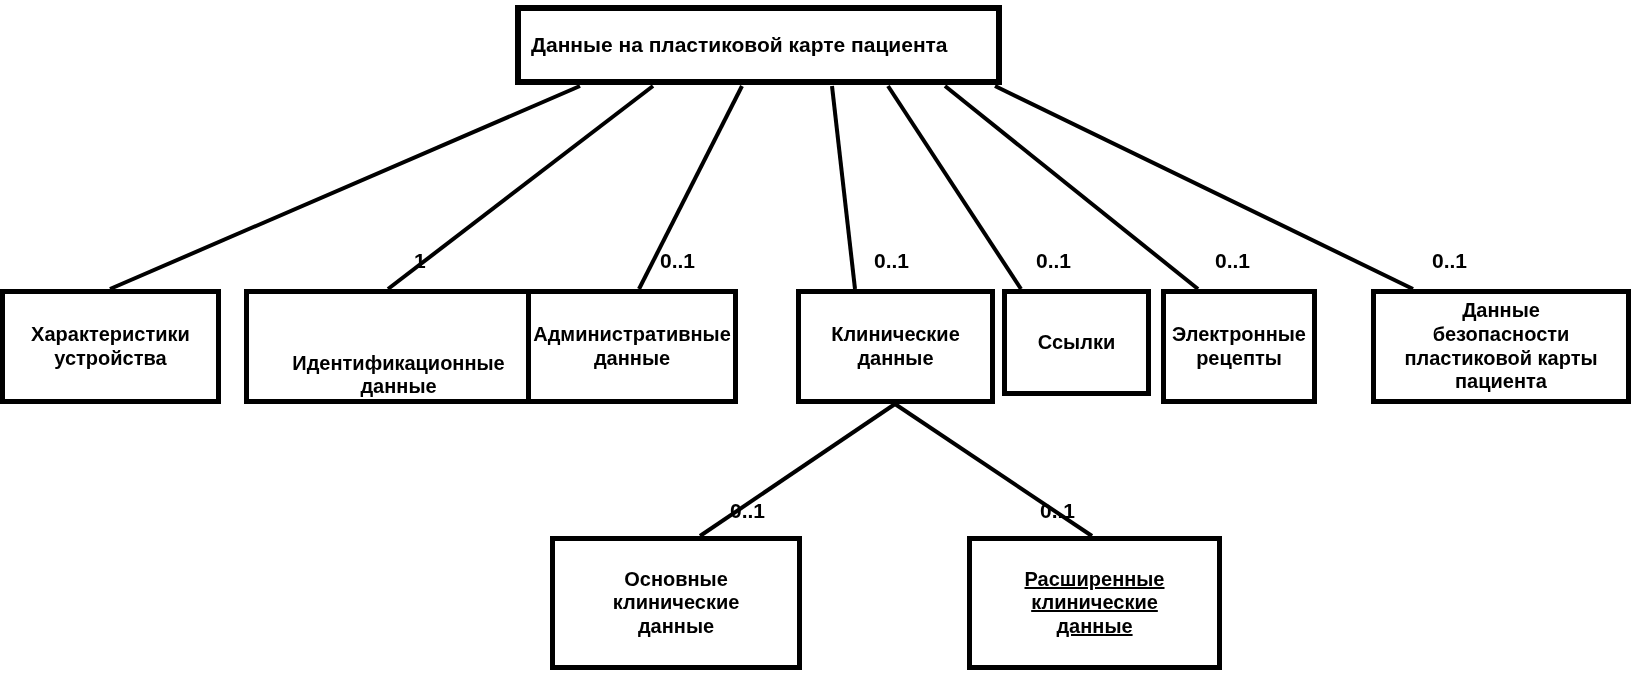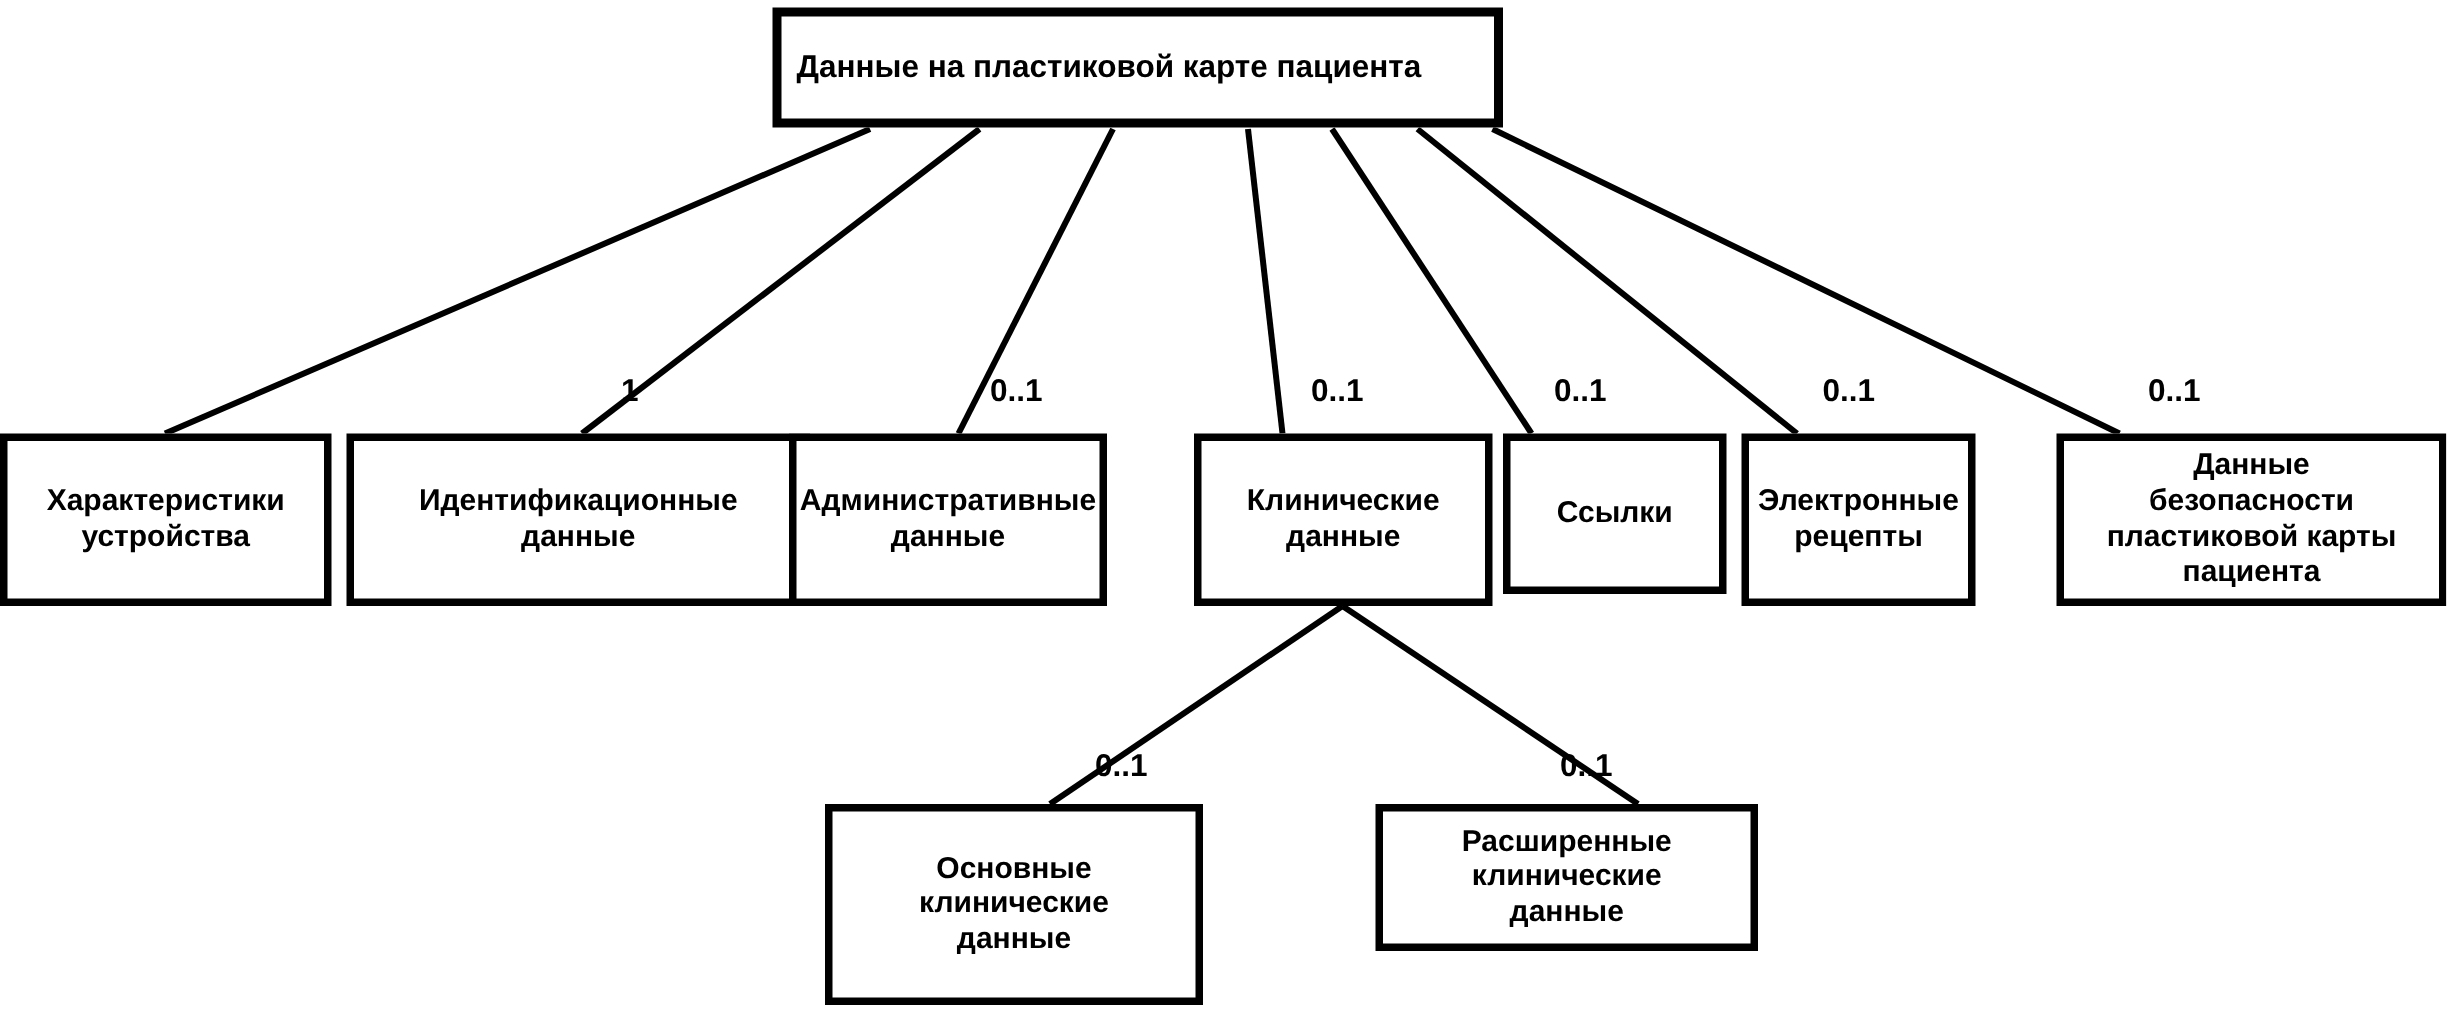--- a/index.html
+++ b/index.html
@@ -82,21 +82,21 @@
     </svg>
 
   <div class="node lvl2" id="n2-0" style="left: 0px; top: 289px; width: 221px; height: 115px;">
     <span class="label">Характеристики
 устройства</span>
   </div>
 
   <div class="node root" id="root-node" style="left: 515px; top: 5px; width: 487px; height: 80px;">
     <span class="label">Данные на пластиковой карте пациента</span>
   </div>
-  <div class="node lvl2" id="n2-1" style="left: 231px; top: 289px; width: 309px; height: 115px;">
+  <div class="node lvl2" id="n2-1" style="left: 244px; top: 289px; width: 309px; height: 115px; align-items: flex-end;">
     <span class="label">Идентификационные
 данные</span>
   </div>
   <div class="node lvl2" id="n2-2" style="left: 526px; top: 289px; width: 212px; height: 115px;">
     <span class="label">Административные
 данные</span>
   </div>
   <div class="node lvl2" id="n2-3" style="left: 796px; top: 289px; width: 199px; height: 115px;">
     <span class="label">Клинические
 данные</span>
@@ -113,21 +113,21 @@
 безопасности
 пластиковой карты
 пациента</span>
   </div>
 
   <div class="node lvl3" id="n3-0" style="left: 550px; top: 536px; width: 252px; height: 134px; text-align: center;">
     <span class="label">Основные
 клинические
 данные</span>
   </div>
-  <div class="node lvl3" id="n3-1" style="left: 917px; top: 536px; width: 255px; height: 98px;">
+  <div class="node lvl3" id="n3-1" style="left: 967px; top: 536px; width: 255px; height: 134px; text-decoration: underline;">
     <span class="label">Расширенные
 клинические
 данные</span>
   </div>
 
   <div class="card" id="c-0" style="left: 414px; top: 250px;">1</div>
   <div class="card" id="c-1" style="left: 660px; top: 250px;">0..1</div>
   <div class="card" id="c-2" style="left: 874px; top: 250px;">0..1</div>
   <div class="card" id="c-3" style="left: 1036px; top: 250px;">0..1</div>
   <div class="card" id="c-4" style="left: 1215px; top: 250px;">0..1</div>

